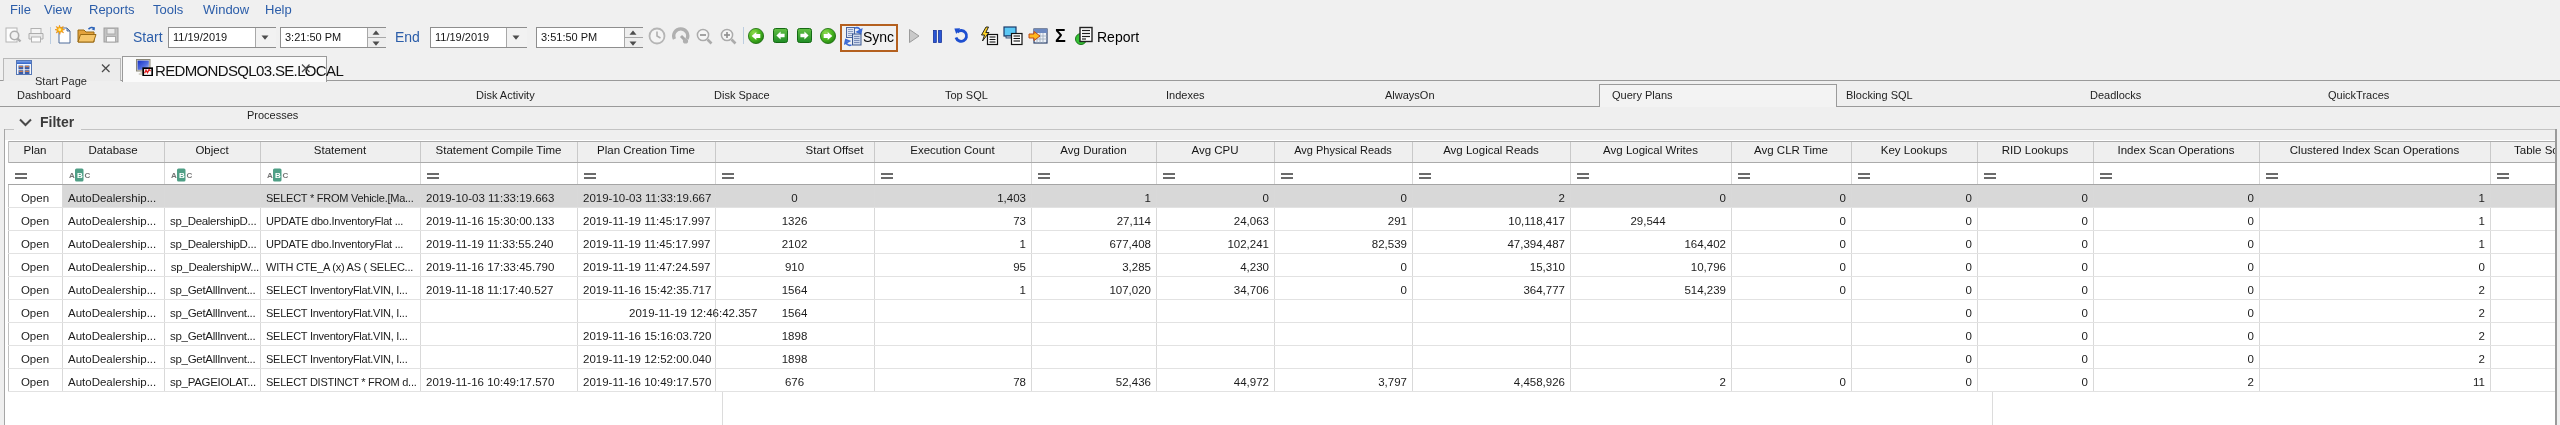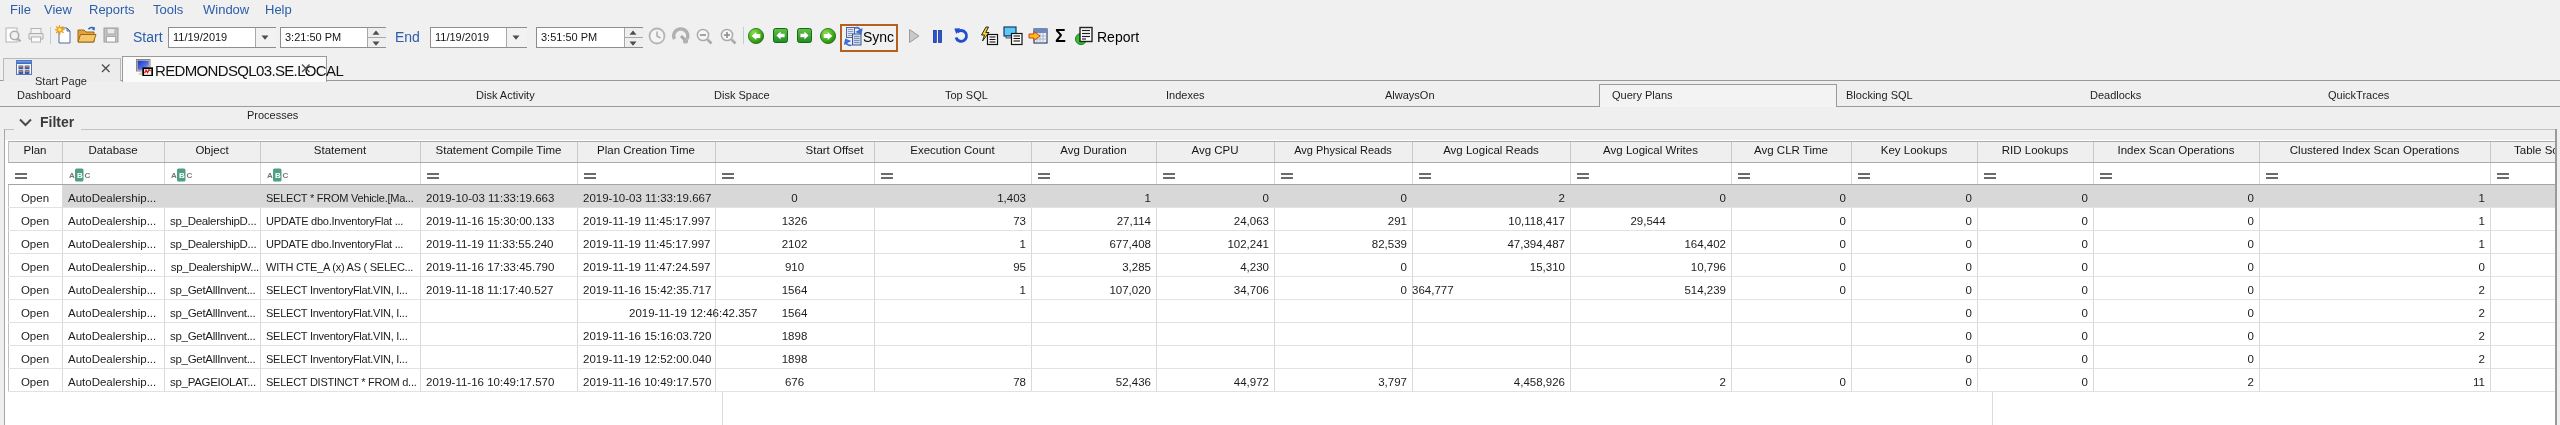--- a/index.html
+++ b/index.html
@@ -578,21 +578,21 @@
 <div class="txt" style="font-size:11.5px;color:#1c1c1c;left:715px;top:284px;width:159px;text-align:center;">1564</div>
 <div class="abs" style="left:1031px;top:277px;width:1px;height:22px;background:#d9d9d9;"></div>
 <div class="txt" style="font-size:11.5px;color:#1c1c1c;left:874px;top:284px;width:152px;text-align:right;">1</div>
 <div class="abs" style="left:1156px;top:277px;width:1px;height:22px;background:#d9d9d9;"></div>
 <div class="txt" style="font-size:11.5px;color:#1c1c1c;left:1031px;top:284px;width:120px;text-align:right;">107,020</div>
 <div class="abs" style="left:1274px;top:277px;width:1px;height:22px;background:#d9d9d9;"></div>
 <div class="txt" style="font-size:11.5px;color:#1c1c1c;left:1156px;top:284px;width:113px;text-align:right;">34,706</div>
 <div class="abs" style="left:1412px;top:277px;width:1px;height:22px;background:#d9d9d9;"></div>
 <div class="txt" style="font-size:11.5px;color:#1c1c1c;left:1274px;top:284px;width:133px;text-align:right;">0</div>
 <div class="abs" style="left:1570px;top:277px;width:1px;height:22px;background:#d9d9d9;"></div>
-<div class="txt" style="font-size:11.5px;color:#1c1c1c;left:1412px;top:284px;width:153px;text-align:left;">364,777</div>
+<div class="txt" style="font-size:11.5px;color:#1c1c1c;left:1412px;top:284px;width:153px;text-align:right;">364,777</div>
 <div class="abs" style="left:1731px;top:277px;width:1px;height:22px;background:#d9d9d9;"></div>
 <div class="txt" style="font-size:11.5px;color:#1c1c1c;left:1570px;top:284px;width:156px;text-align:right;">514,239</div>
 <div class="abs" style="left:1851px;top:277px;width:1px;height:22px;background:#d9d9d9;"></div>
 <div class="txt" style="font-size:11.5px;color:#1c1c1c;left:1731px;top:284px;width:115px;text-align:right;">0</div>
 <div class="abs" style="left:1977px;top:277px;width:1px;height:22px;background:#d9d9d9;"></div>
 <div class="txt" style="font-size:11.5px;color:#1c1c1c;left:1851px;top:284px;width:121px;text-align:right;">0</div>
 <div class="abs" style="left:2093px;top:277px;width:1px;height:22px;background:#d9d9d9;"></div>
 <div class="txt" style="font-size:11.5px;color:#1c1c1c;left:1977px;top:284px;width:111px;text-align:right;">0</div>
 <div class="abs" style="left:2259px;top:277px;width:1px;height:22px;background:#d9d9d9;"></div>
 <div class="txt" style="font-size:11.5px;color:#1c1c1c;left:2093px;top:284px;width:161px;text-align:right;">0</div>

